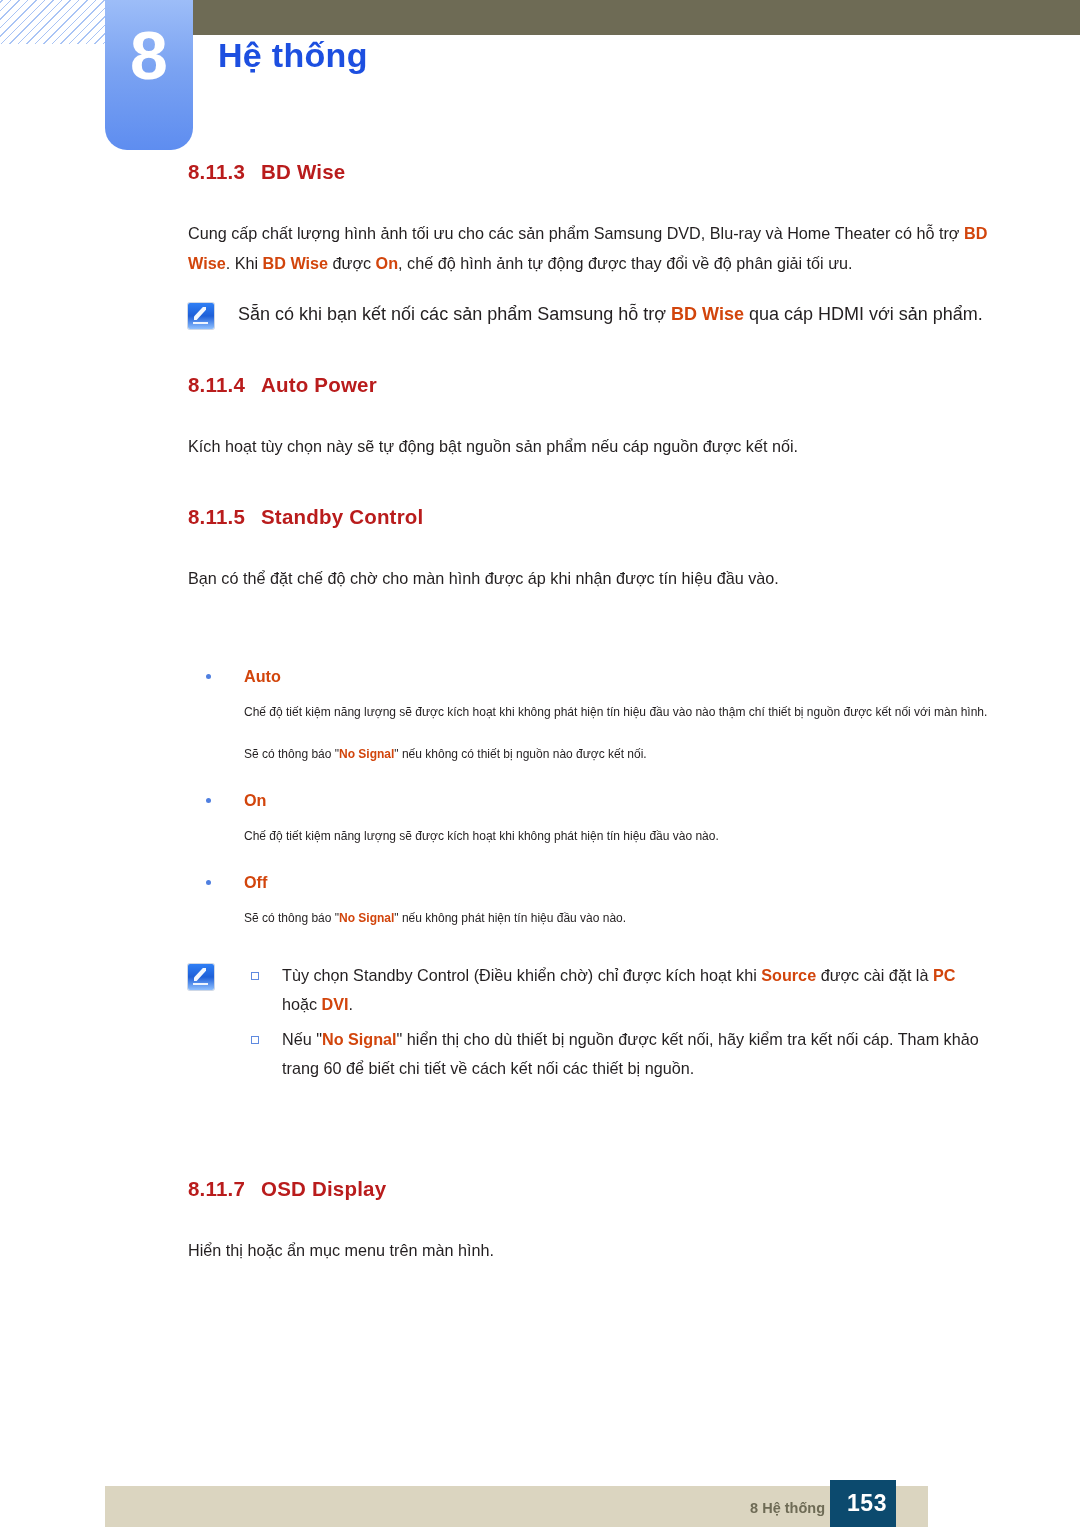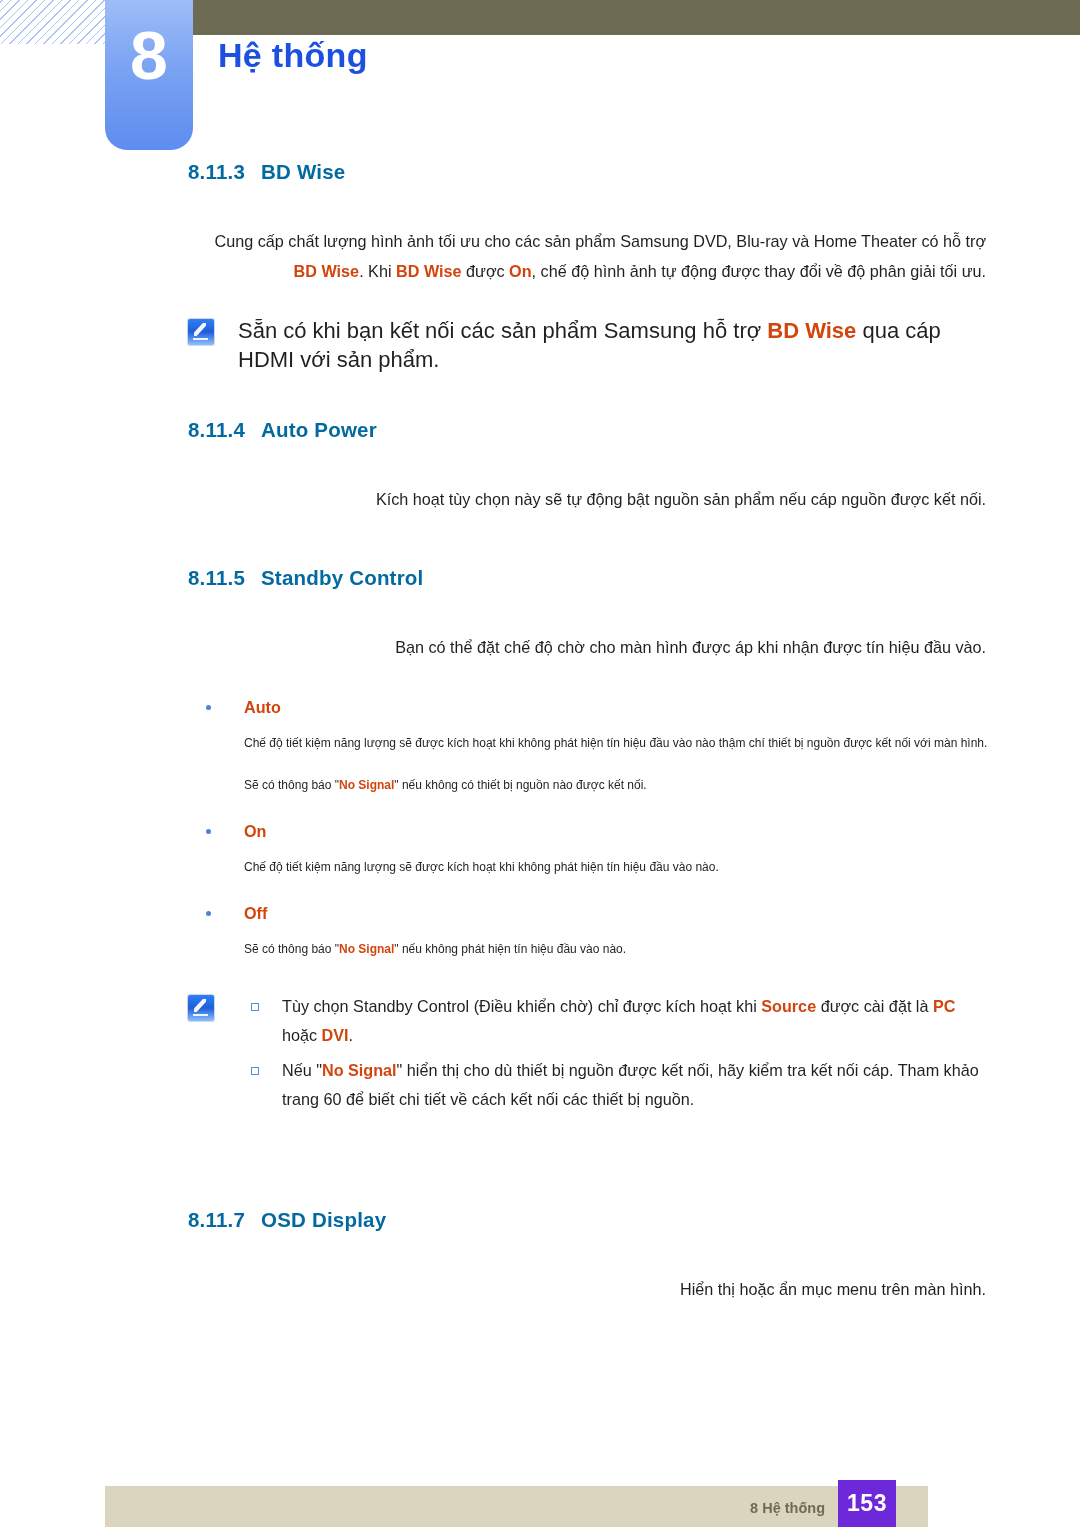--- a/index.html
+++ b/index.html
@@ -80,35 +80,35 @@
     left: 0;
     top: 160px;
     width: 1080px;
   }
   .sec {
     padding: 0 86px 0 188px;
   }
   h2.section-heading {
     font-size: 20.5px;
     font-weight: bold;
-    color: #0369a1;
+    color: #b91c1c;
     margin: 0;
     padding: 0;
     letter-spacing: 0.2px;
   }
   h2.section-heading .num {
     display: inline-block;
     min-width: 73px;
   }
   p.body-text {
     font-size: 16.2px;
     line-height: 30px;
-    margin: 8px;
+    margin: 0;
     color: #231f20;
-    text-align: right;
+    text-align: left;
   }
   .b-orange {
     color: #d2450c;
     font-weight: bold;
   }
 
   
   .note {
     display: flex;
     align-items: flex-start;
@@ -143,21 +143,21 @@
     width: 15px;
     height: 2px;
     background: #ffffff;
     opacity: 0.9;
   }
   .note-body {
     flex: 1 1 auto;
     padding-left: 24px;
   }
   .note-body p {
-    font-size: 22px;
+    font-size: 18px;
     line-height: 29px;
     margin: 0;
   }
 
   
   .sub-list {
     list-style: none;
     margin: 0;
     padding: 0;
   }
@@ -174,20 +174,21 @@
     top: 11px;
     width: 6px;
     height: 6px;
     border: 1px solid #5f8ae0;
     background: transparent;
   }
 
   
   .bullet-block {
     padding: 0 86px 0 188px;
+    margin-top: 46px;
   }
   .bullet-label {
     position: relative;
     padding-left: 56px;
     font-size: 16.2px;
     font-weight: bold;
     color: #d2450c;
     line-height: 30px;
   }
   .bullet-label .dot {
@@ -229,24 +230,25 @@
     font-size: 14.5px;
     font-weight: bold;
     color: #6e6b55;
   }
   .page-num-box {
     position: absolute;
     right: 32px;
     bottom: 0;
     width: 58px;
     height: 47px;
-    background: #6d28d9;
+    background: #0c4a6e;
     display: flex;
     align-items: center;
     justify-content: center;
+    padding-left: 8px;
   }
   .page-num-box span {
     color: #ffffff;
     font-size: 23px;
     font-weight: bold;
     letter-spacing: 0.5px;
   }
 
   .gap-sm { height: 22px; }
   .gap-md { height: 34px; }

